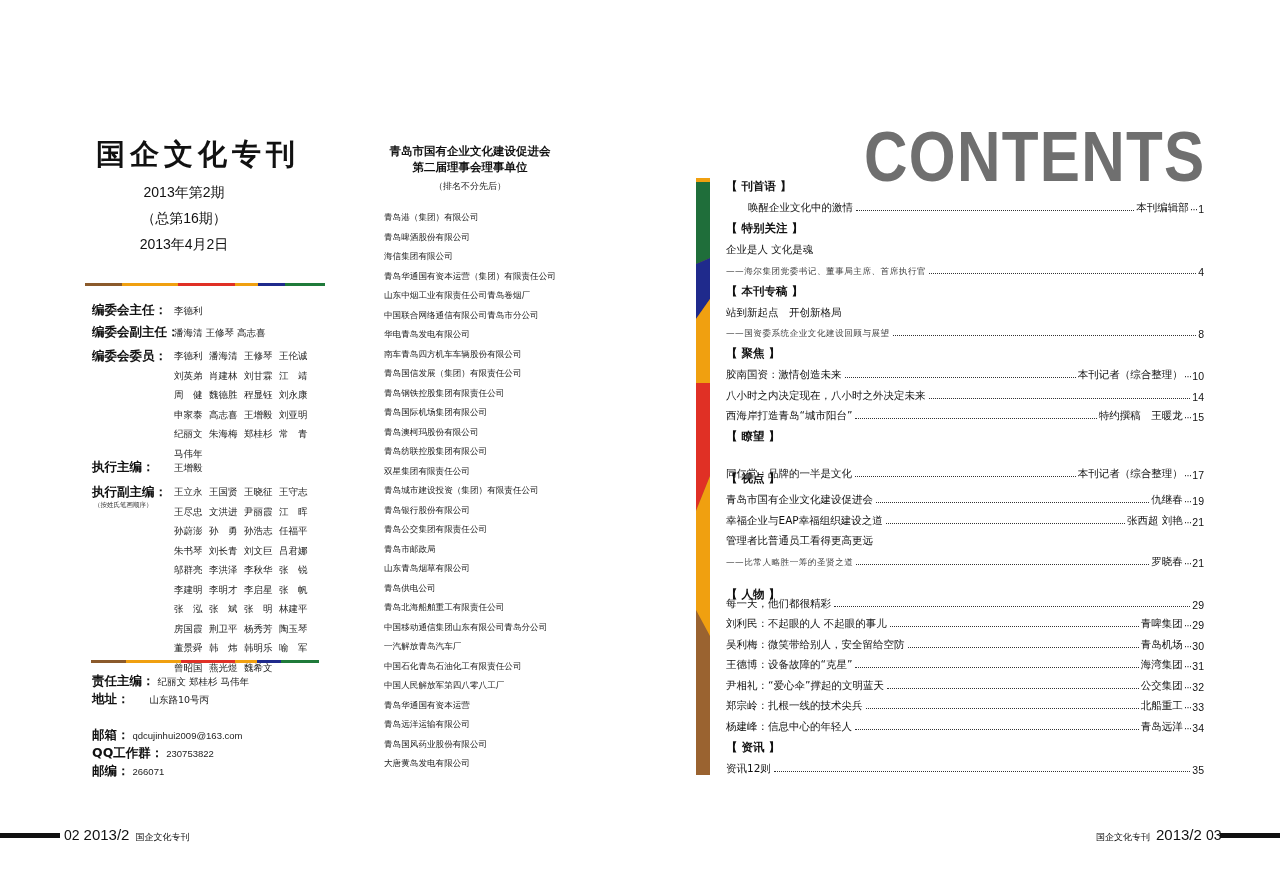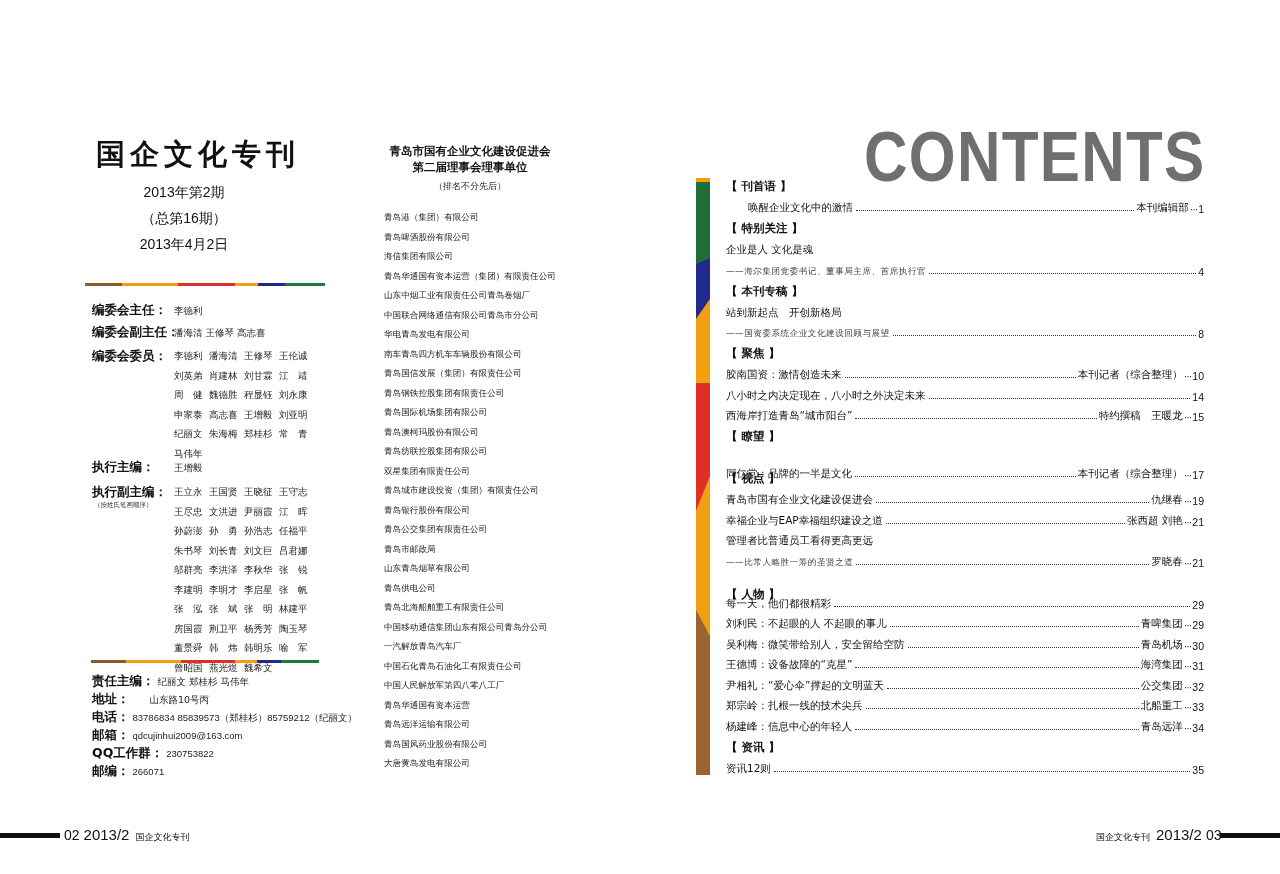--- a/index.html
+++ b/index.html
@@ -161,23 +161,20 @@
   <span style="width:38px;background:#1f7a3a"></span>
 </div>
 
 <div class="abs contact" style="top:670px; width:290px; height:110px;">
   <div class="contact-row" style="top:0px;">
     <span class="lab">责任主编：</span><span class="val" style="font-family:'DejaVu Sans',sans-serif;">纪丽文 郑桂杉 马伟年</span>
   </div>
   <div class="contact-row" style="top:18px;">
     <span class="lab">地址：</span><span class="val" style="font-family:'DejaVu Sans',sans-serif;margin-left:20px;">山东路10号丙</span>
   </div>
-  <div class="contact-row" style="top:36px;">
-    <span class="lab">电话：</span><span class="val">83786834   85839573（郑桂杉）85759212（纪丽文）</span>
-  </div>
   <div class="contact-row" style="top:54px;">
     <span class="lab">邮箱：</span><span class="val">qdcujinhui2009@163.com</span>
   </div>
   <div class="contact-row" style="top:72px;">
     <span class="lab">QQ工作群：</span><span class="val">230753822</span>
   </div>
   <div class="contact-row" style="top:90px;">
     <span class="lab">邮编：</span><span class="val">266071</span>
   </div>
 </div>

